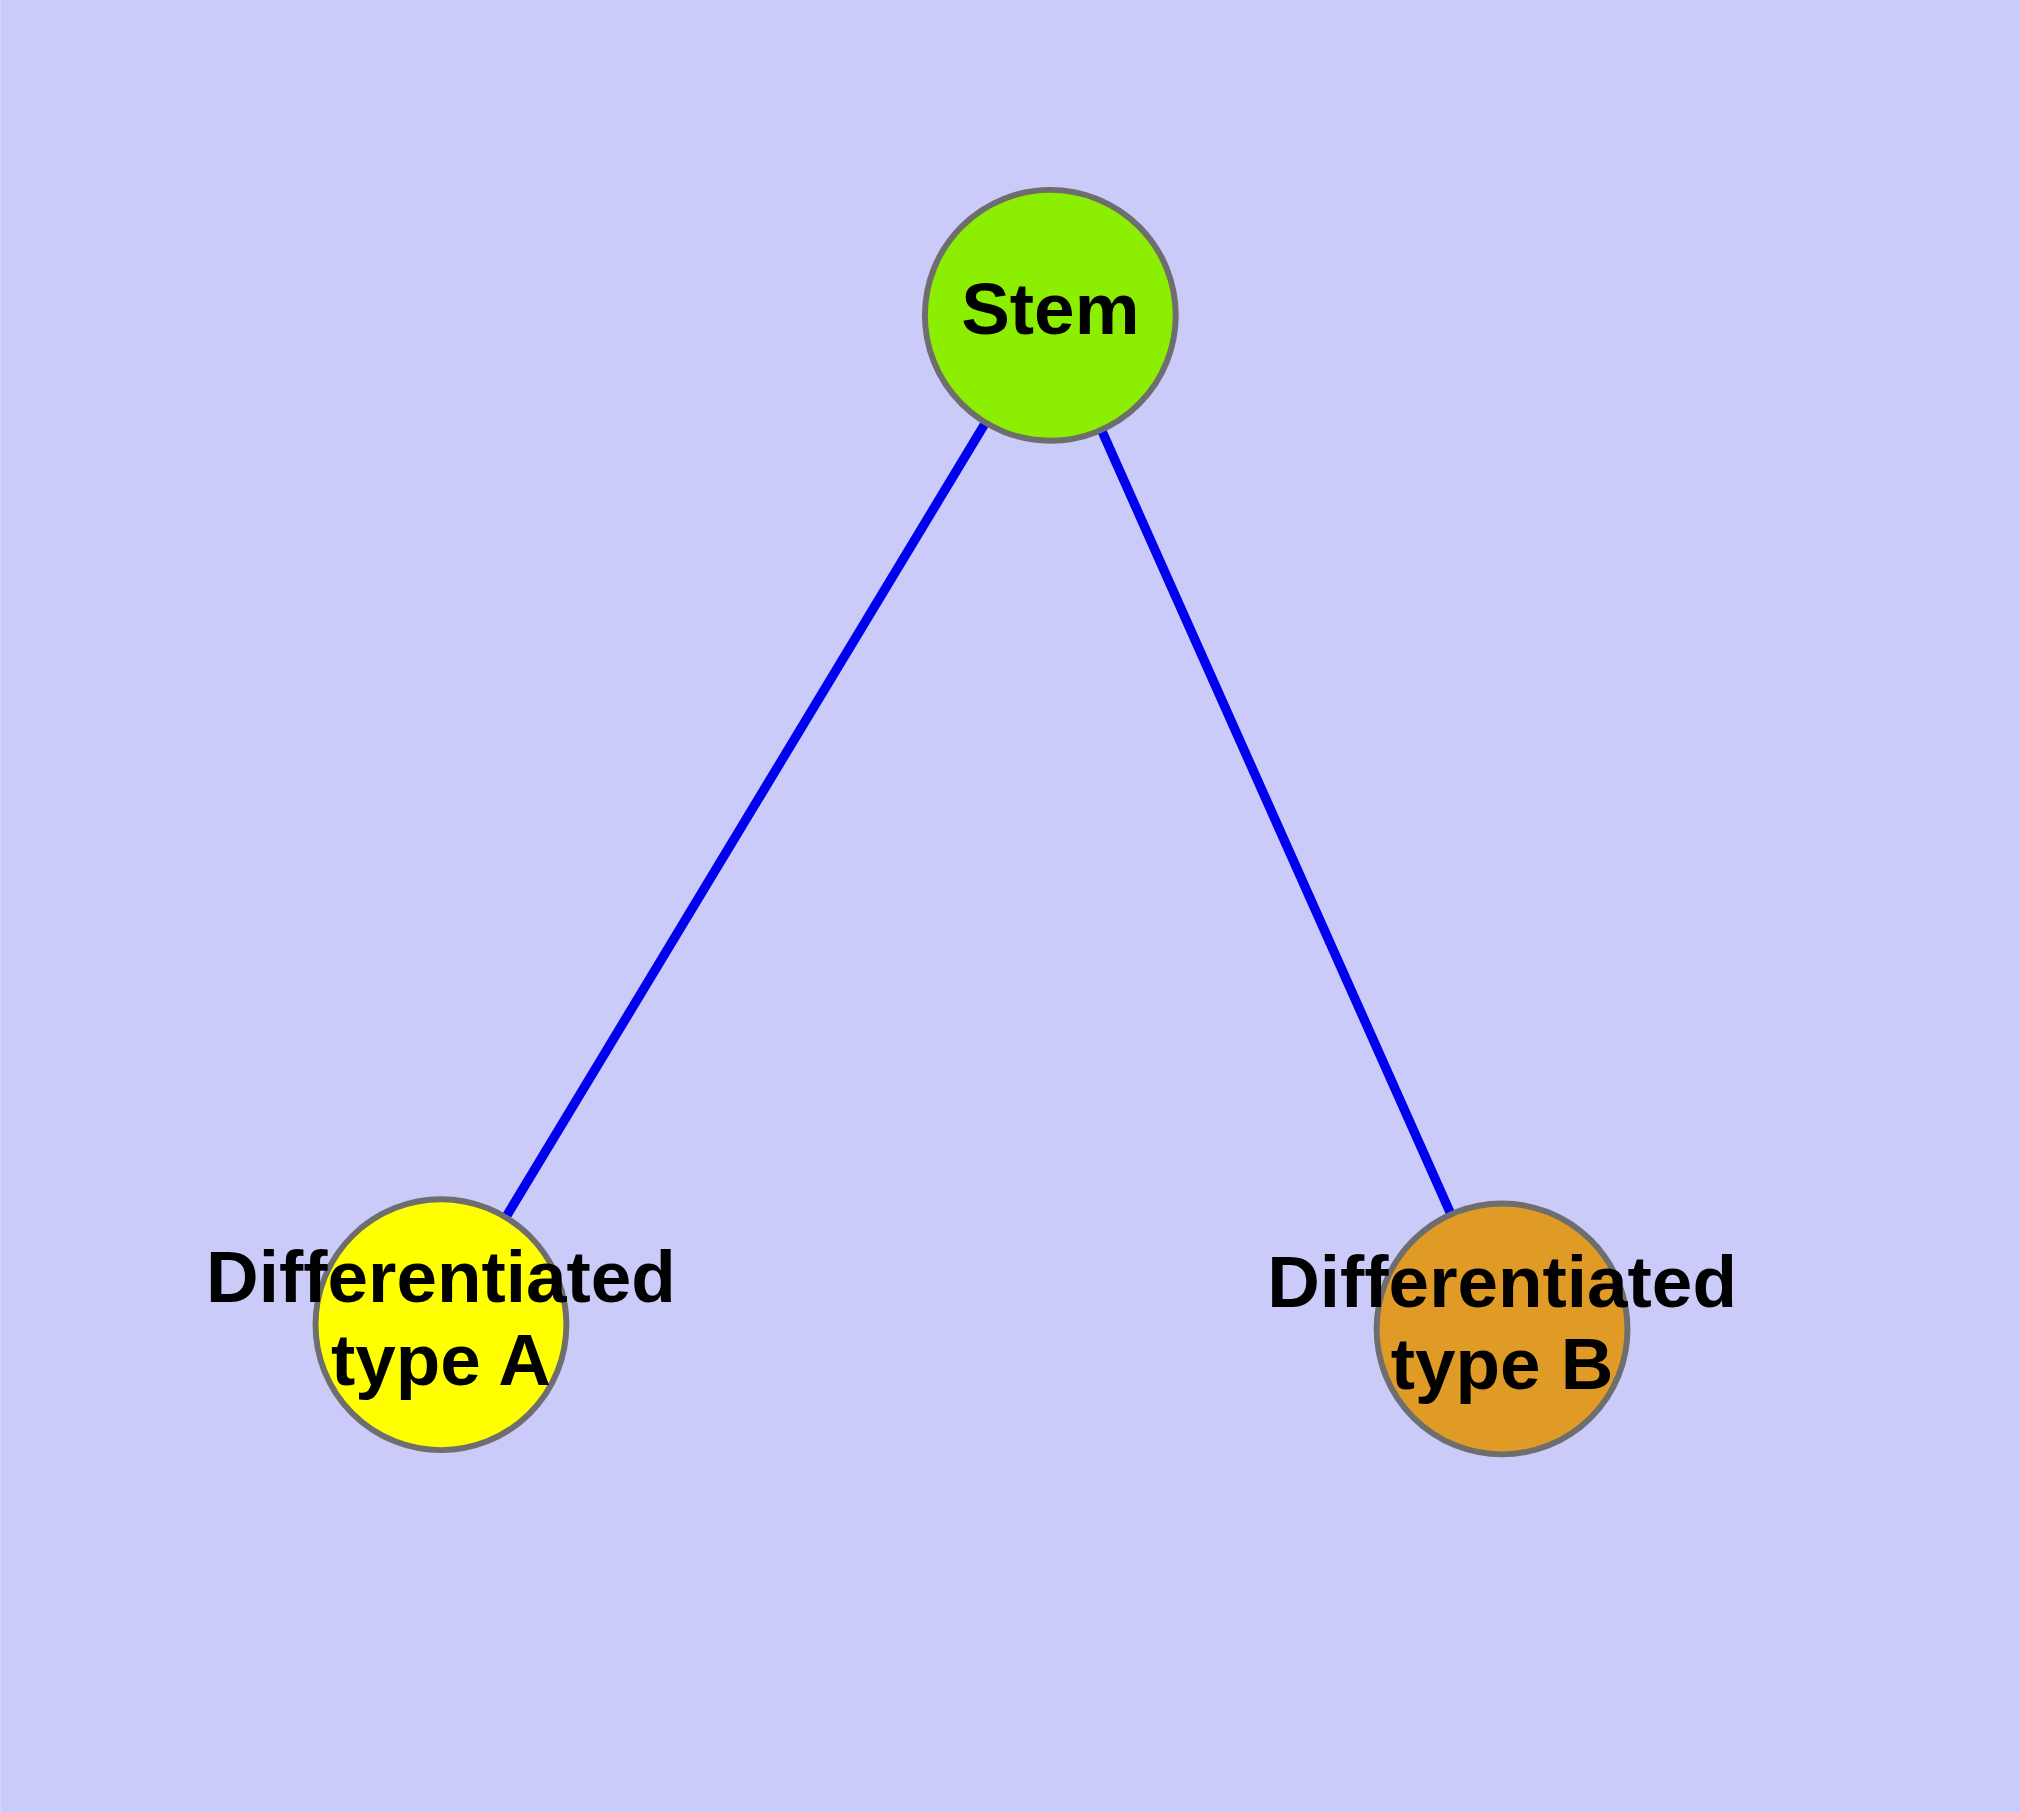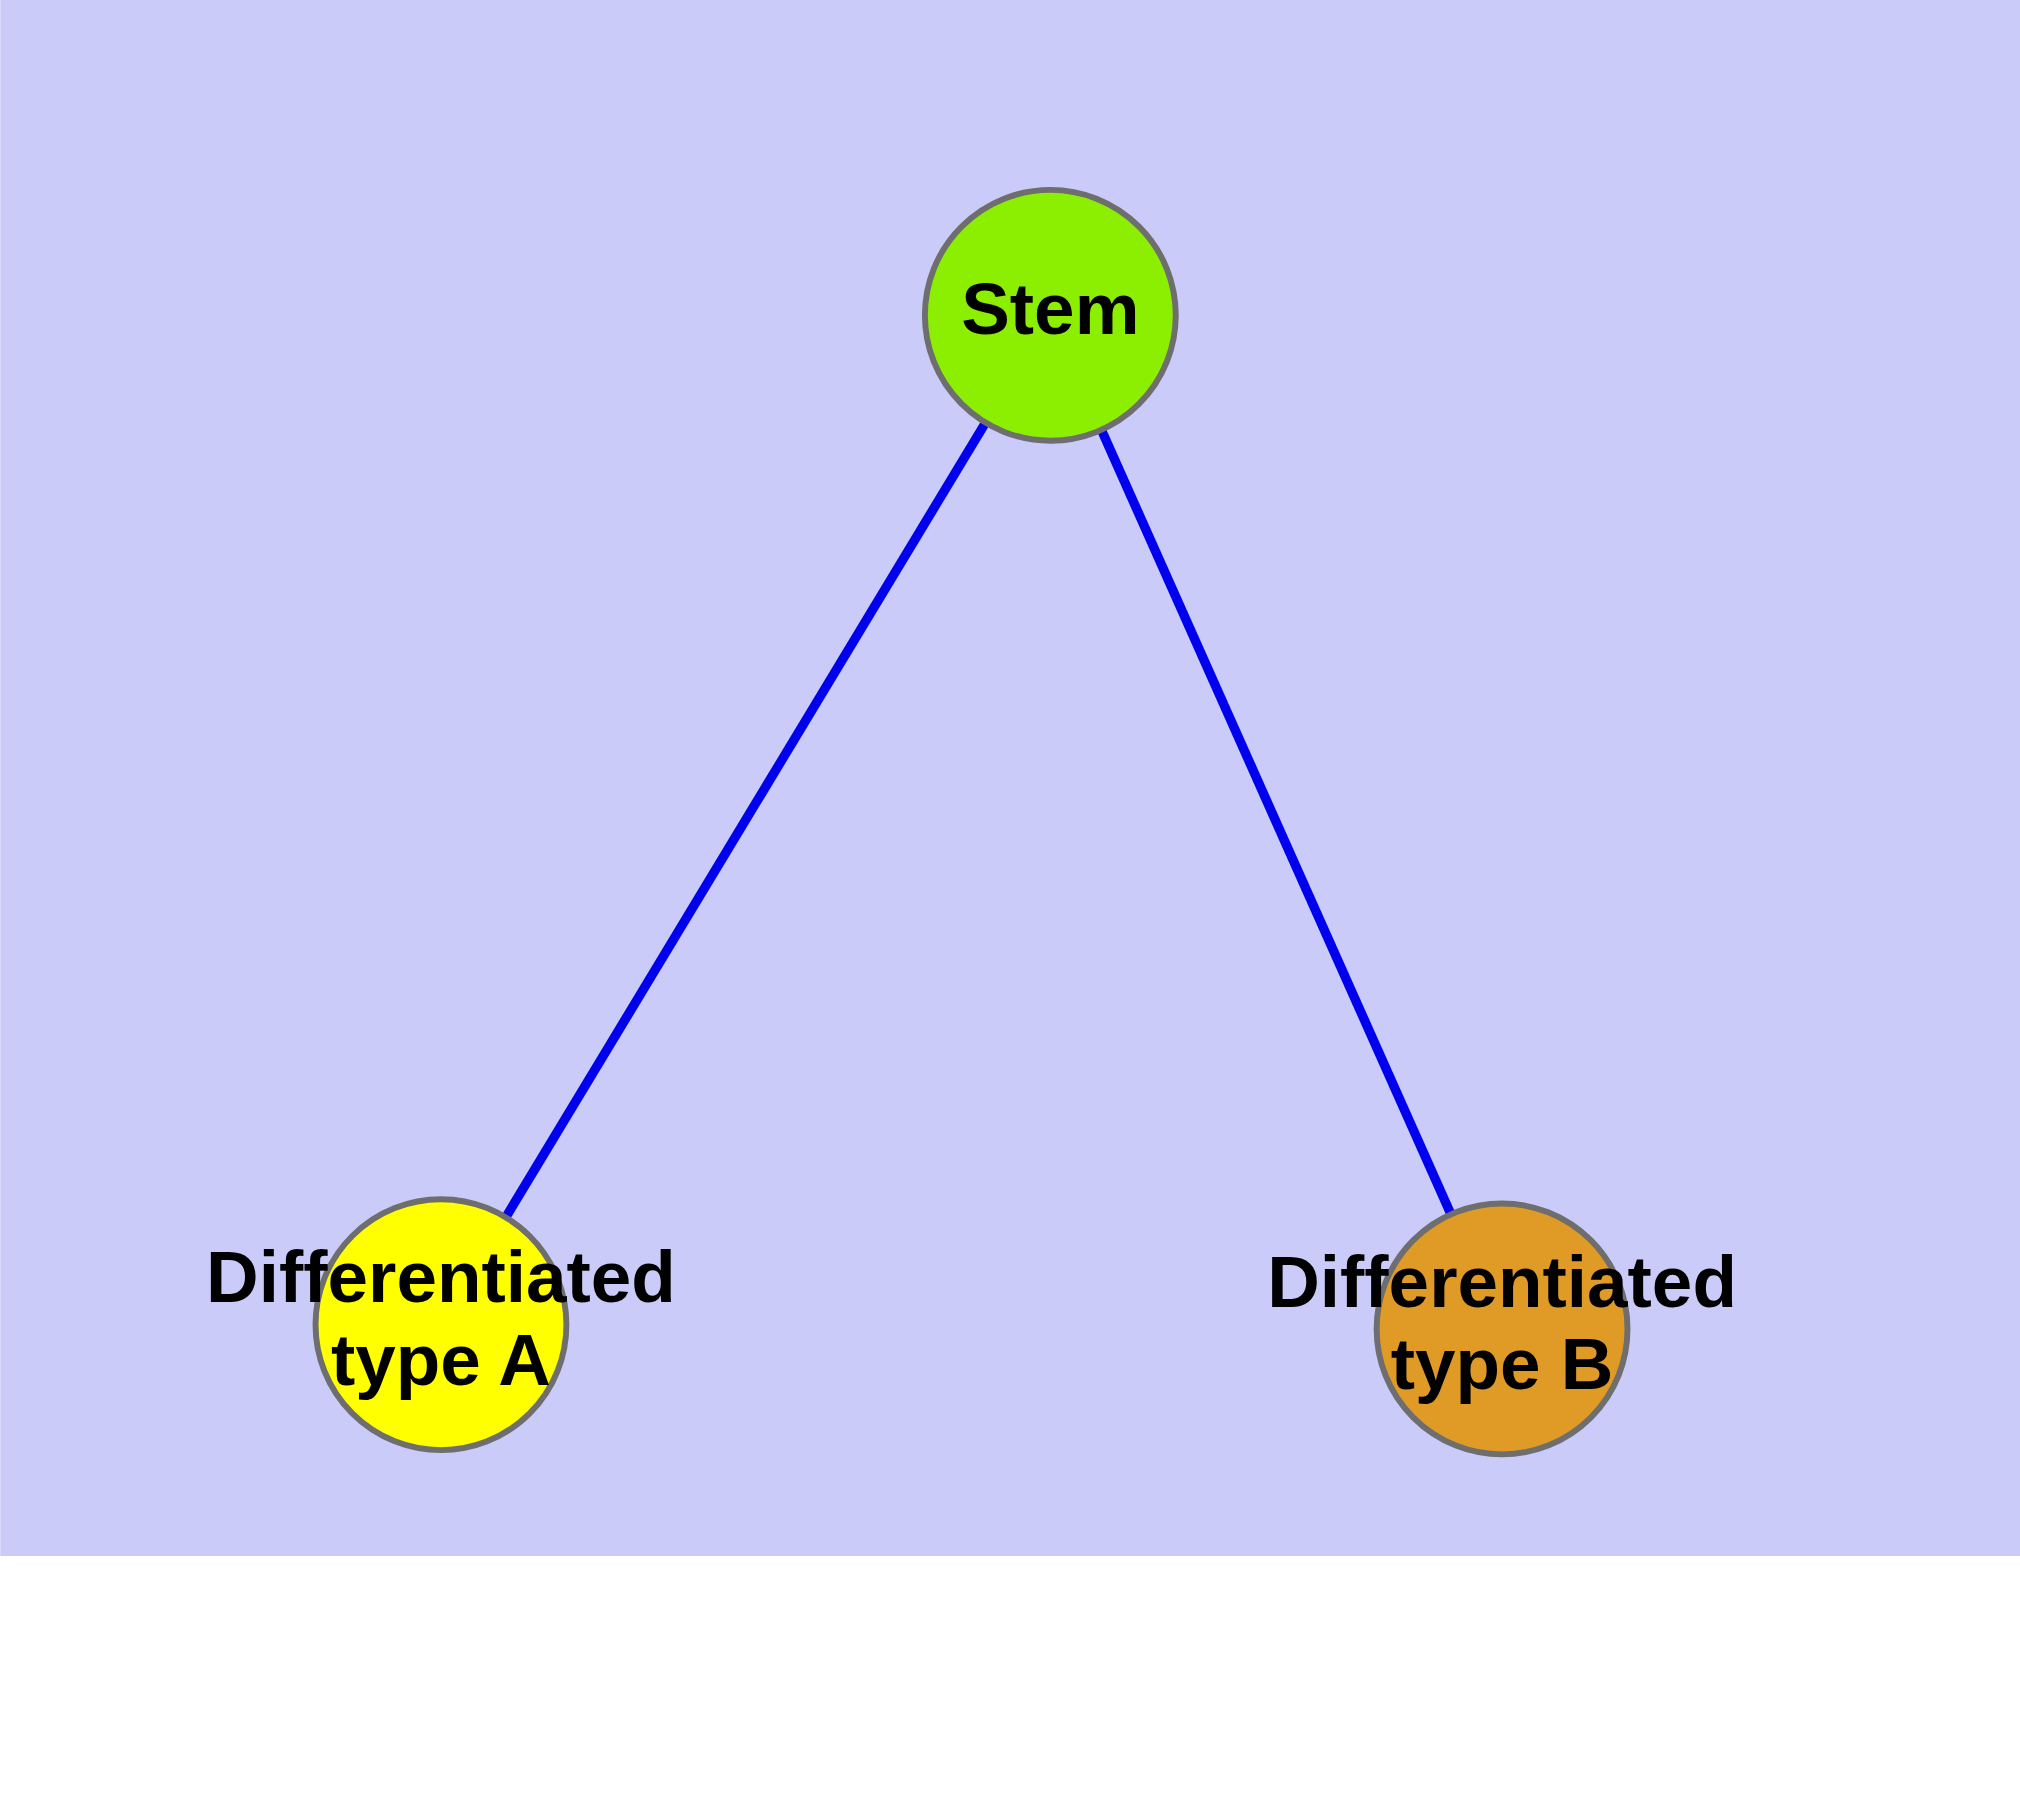--- a/index.html
+++ b/index.html
@@ -4,21 +4,21 @@
 <title>Cell Differentiation Graph</title>
 <style>
   html, body {
     margin: 0;
     padding: 0;
     background: #ffffff;
   }
   #canvas-wrap {
     position: relative;
     width: 2021px;
-    height: 1556px;
+    height: 1812px;
     overflow: hidden;
     text-align: center;
   }
   #graph-svg {
     position: absolute;
     top: 0;
     left: 0;
     width: 2021px;
     height: 1812px;
     display: block;

